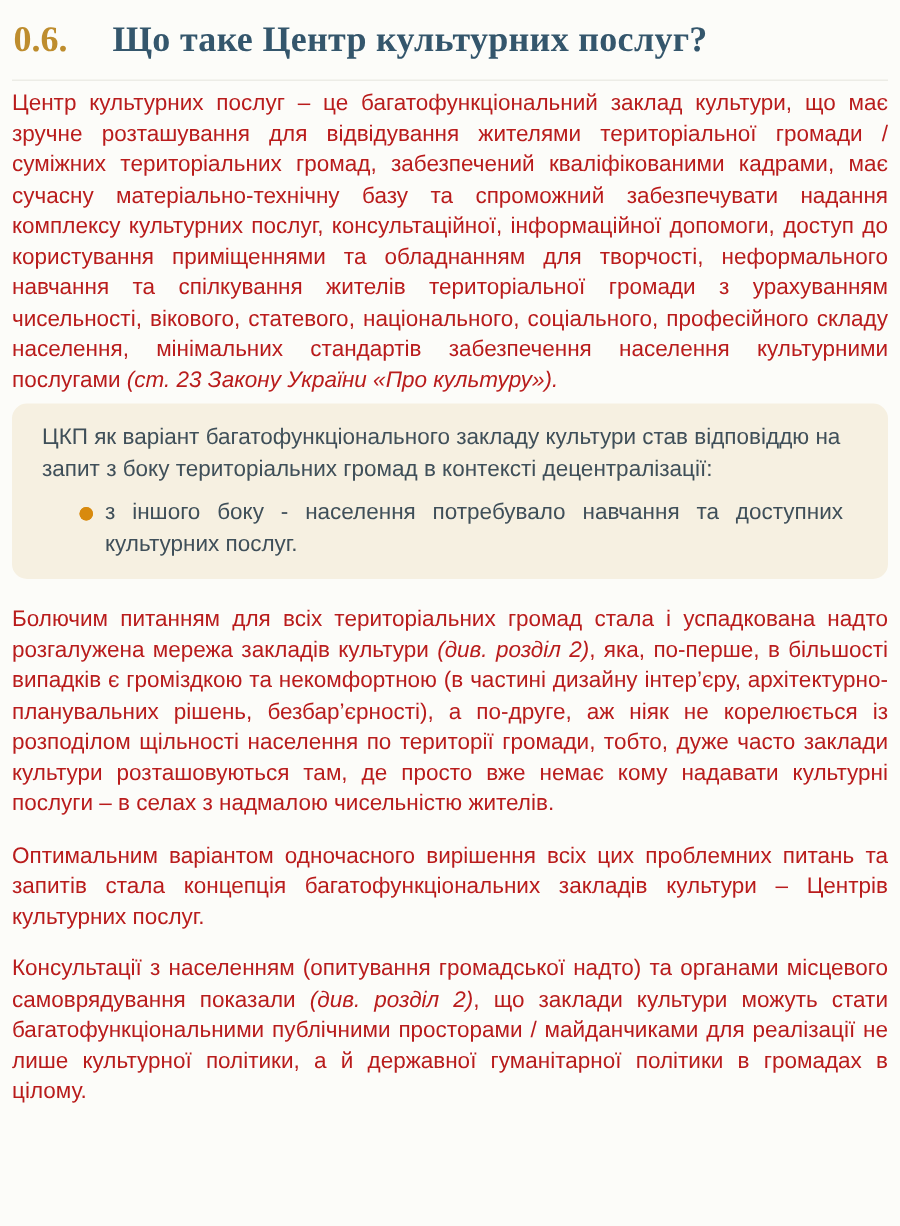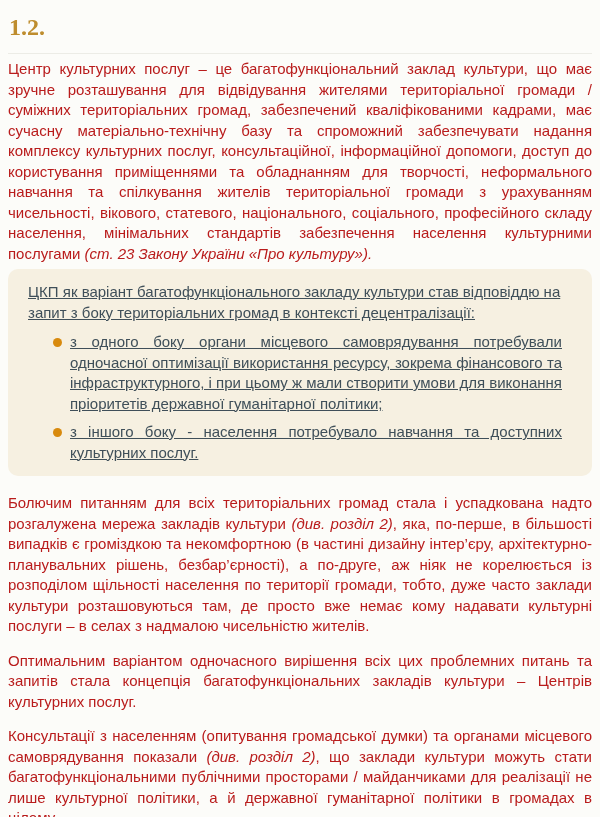--- a/index.html
+++ b/index.html
@@ -45,21 +45,20 @@
     margin-top: 5px;
   }
   .para + .para { margin-top: 14px; }
   .para .it { font-style: italic; }
 
   .callout {
     background: #F6F0E1;
     border-radius: 10px;
     margin-top: 5px;
     padding: 13px 30px 13px 20px;
-    text-decoration: underline;
   }
   .callout-intro {
     font-size: 15px;
     line-height: 20.5px;
     color: #3F4F59;
   }
   .callout-list {
     list-style: none;
     margin-top: 9px;
   }
@@ -82,34 +81,35 @@
     background: #D88A0D;
   }
   .spacer-after-callout { height: 12px; }
 </style>
 </head>
 <body>
 
 <div class="page">
 
   <div class="heading-row">
-    <span class="heading-number">1.2.</span>
+    <span class="heading-number">0.6.</span>
+    <span class="heading-title">Що таке Центр культурних послуг?</span>
   </div>
   <hr class="heading-divider">
 
   <p class="para"><span>Центр культурних послуг – це багатофункціональний заклад культури, що має зручне розташування для відвідування жителями територіальної громади / суміжних територіальних громад, забезпечений кваліфікованими кадрами, має сучасну матеріально-технічну базу та спроможний забезпечувати надання комплексу культурних послуг, консультаційної, інформаційної допомоги, доступ до користування приміщеннями та обладнанням для творчості, неформального навчання та спілкування жителів територіальної громади з урахуванням чисельності, вікового, статевого, національного, соціального, професійного складу населення, мінімальних стандартів забезпечення населення культурними послугами </span><span class="it">(ст. 23 Закону України «Про культуру»).</span></p>
 
   <div class="callout">
     <p class="callout-intro">ЦКП як варіант багатофункціонального закладу культури став відповіддю на запит з боку територіальних громад в контексті децентралізації:</p>
     <ul class="callout-list">
-      <li><span class="bullet-dot"></span><span>з одного боку органи місцевого самоврядування потребували одночасної оптимізації використання ресурсу, зокрема фінансового та інфраструктурного, і при цьому ж мали створити умови для виконання пріоритетів державної гуманітарної політики;</span></li>
+      <li><span class="bullet-dot"></span></li>
       <li><span class="bullet-dot"></span><span>з іншого боку - населення потребувало навчання та доступних культурних послуг.</span></li>
     </ul>
   </div>
   <div class="spacer-after-callout"></div>
 
   <p class="para"><span>Болючим питанням для всіх територіальних громад стала і успадкована надто розгалужена мережа закладів культури </span><span class="it">(див. розділ 2)</span><span>, яка, по-перше, в більшості випадків є громіздкою та некомфортною (в частині дизайну інтер’єру, архітектурно-планувальних рішень, безбар’єрності), а по-друге, аж ніяк не корелюється із розподілом щільності населення по території громади, тобто, дуже часто заклади культури розташовуються там, де просто вже немає кому надавати культурні послуги – в селах з надмалою чисельністю жителів.</span></p>
 
   <p class="para"><span>Оптимальним варіантом одночасного вирішення всіх цих проблемних питань та запитів стала концепція багатофункціональних закладів культури – Центрів культурних послуг.</span></p>
 
-  <p class="para"><span>Консультації з населенням (опитування громадської думки) та органами місцевого самоврядування показали </span><span class="it">(див. розділ 2)</span><span>, що заклади культури можуть стати багатофункціональними публічними просторами / майданчиками для реалізації не лише культурної політики, а й державної гуманітарної політики в громадах в цілому.</span></p>
+  <p class="para"><span>Консультації з населенням (опитування громадської надто) та органами місцевого самоврядування показали </span><span class="it">(див. розділ 2)</span><span>, що заклади культури можуть стати багатофункціональними публічними просторами / майданчиками для реалізації не лише культурної політики, а й державної гуманітарної політики в громадах в цілому.</span></p>
 
 </div>
 
 </body></html>

